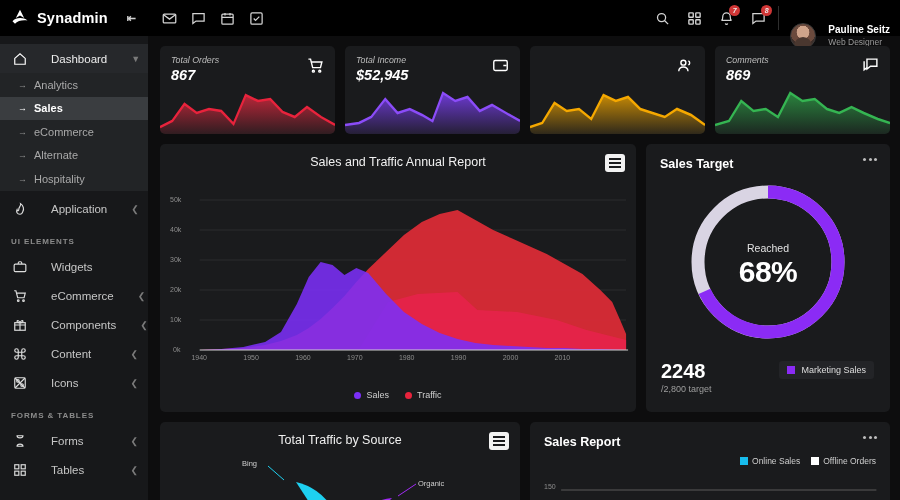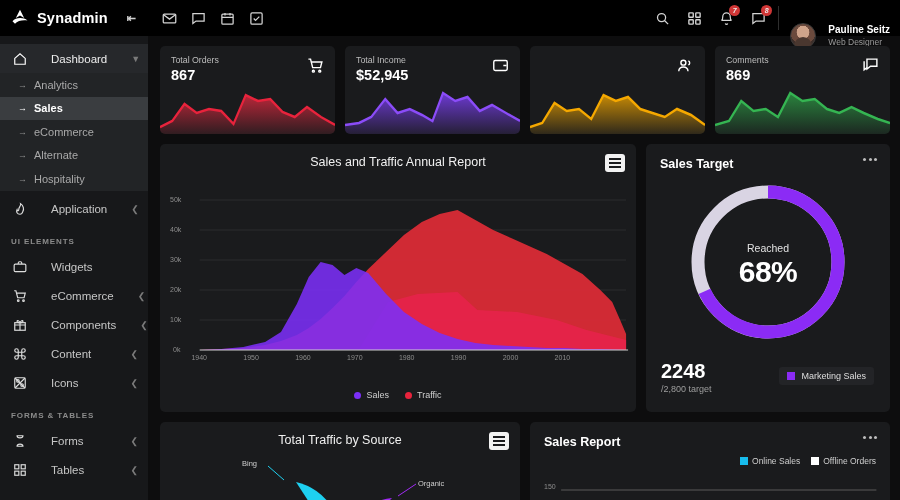--- a/index.html
+++ b/index.html
@@ -95,21 +95,21 @@
   .prole { font-size: 8.5px; color: #9a9a9a; line-height: 1.25; }
 
   .content { flex: 1; padding: 10px 10px 0 12px; overflow: hidden; }
 
   
   .stats { display: flex; gap: 10px; }
   .stat-card {
     flex: 1; height: 88px; background: #1a1b1d; border-radius: 5px;
     position: relative; overflow: hidden;
   }
-  .stat-head { padding: 9px 22px 0 11px; position: relative; z-index: 2; }
+  .stat-head { padding: 9px 22px 0 11px; position: relative; z-index: 2; font-style: italic; }
   .stat-label { font-size: 8.8px; color: #bdbdbd; margin-bottom: 2px; }
   .stat-value { font-size: 14.5px; font-weight: bold; color: #fff; }
   .stat-ic { position: absolute; top: 11px; right: 11px; width: 17px; height: 17px; z-index: 2; }
   .spark { position: absolute; bottom: 0; left: 0; width: 100%; height: 55px; }
 
   
   .row2 { display: flex; gap: 10px; margin-top: 10px; }
   .panel { background: #1a1b1d; border-radius: 5px; position: relative; }
   .panel-big { flex: 1 1 auto; height: 268px; overflow: hidden; }
   .panel-side { flex: 0 0 244px; height: 268px; overflow: hidden; }
@@ -138,21 +138,21 @@
   .lg .dot { width: 7px; height: 7px; border-radius: 50%; }
 
   
   .donut-wrap { position: absolute; top: 36px; left: 0; width: 100%; height: 170px; }
   .donut-center { position: absolute; top: 0; left: 0; width: 100%; height: 170px;
     display: flex; flex-direction: column; align-items: center; justify-content: center; }
   .reached { font-size: 10.5px; color: #e2e2e2; margin-bottom: 1px; }
   .pct { font-size: 30px; font-weight: bold; color: #fff; letter-spacing: -.5px; }
   .target-row {
     position: absolute; bottom: 18px; left: 0; width: 100%;
-    display: flex; align-items: center; justify-content: space-between;
+    display: flex; align-items: flex-start; justify-content: space-between;
     padding: 0 16px 0 15px;
   }
   .tnum { font-size: 20px; font-weight: bold; color: #fff; line-height: 1; }
   .tsub { font-size: 9px; color: #9e9e9e; margin-top: 3px; }
   .mk-legend { display: flex; align-items: center; gap: 6px;
     background: #232427; border-radius: 3px; padding: 4px 8px; margin-bottom: 4px; }
   .mk-legend .sq { width: 8px; height: 8px; background: #8b2bf5; }
   .mk-legend span.t { font-size: 9px; color: #dedede; }
 
   

